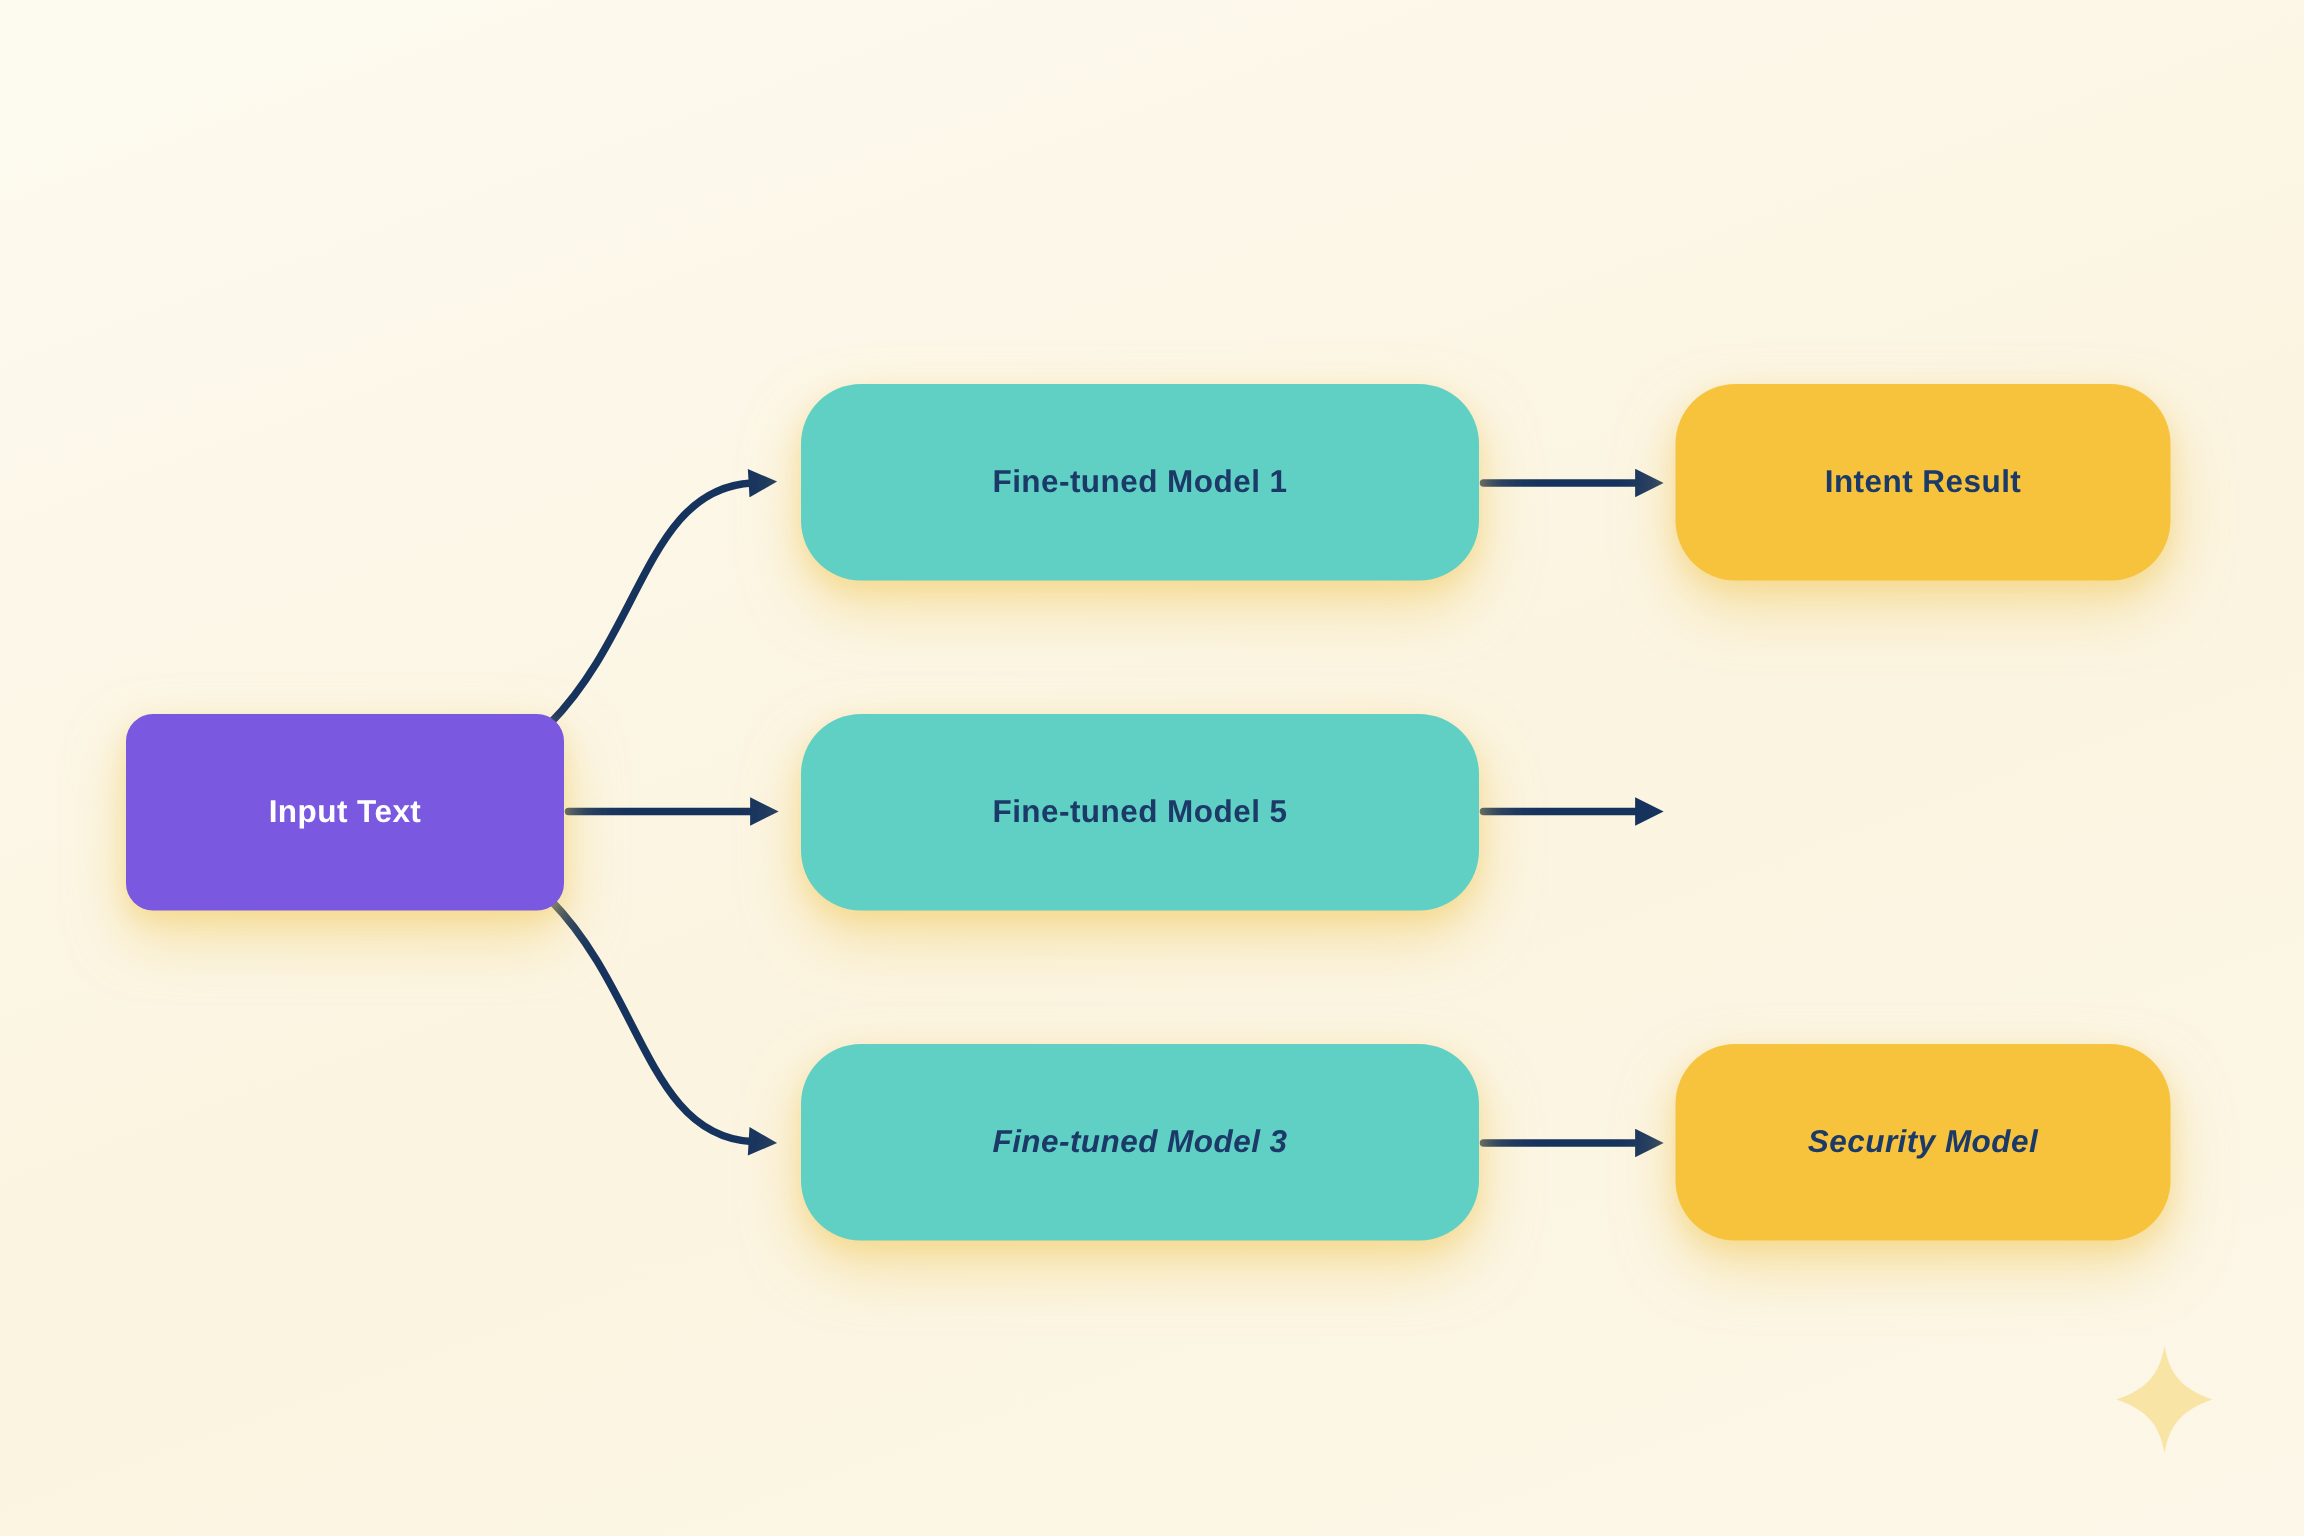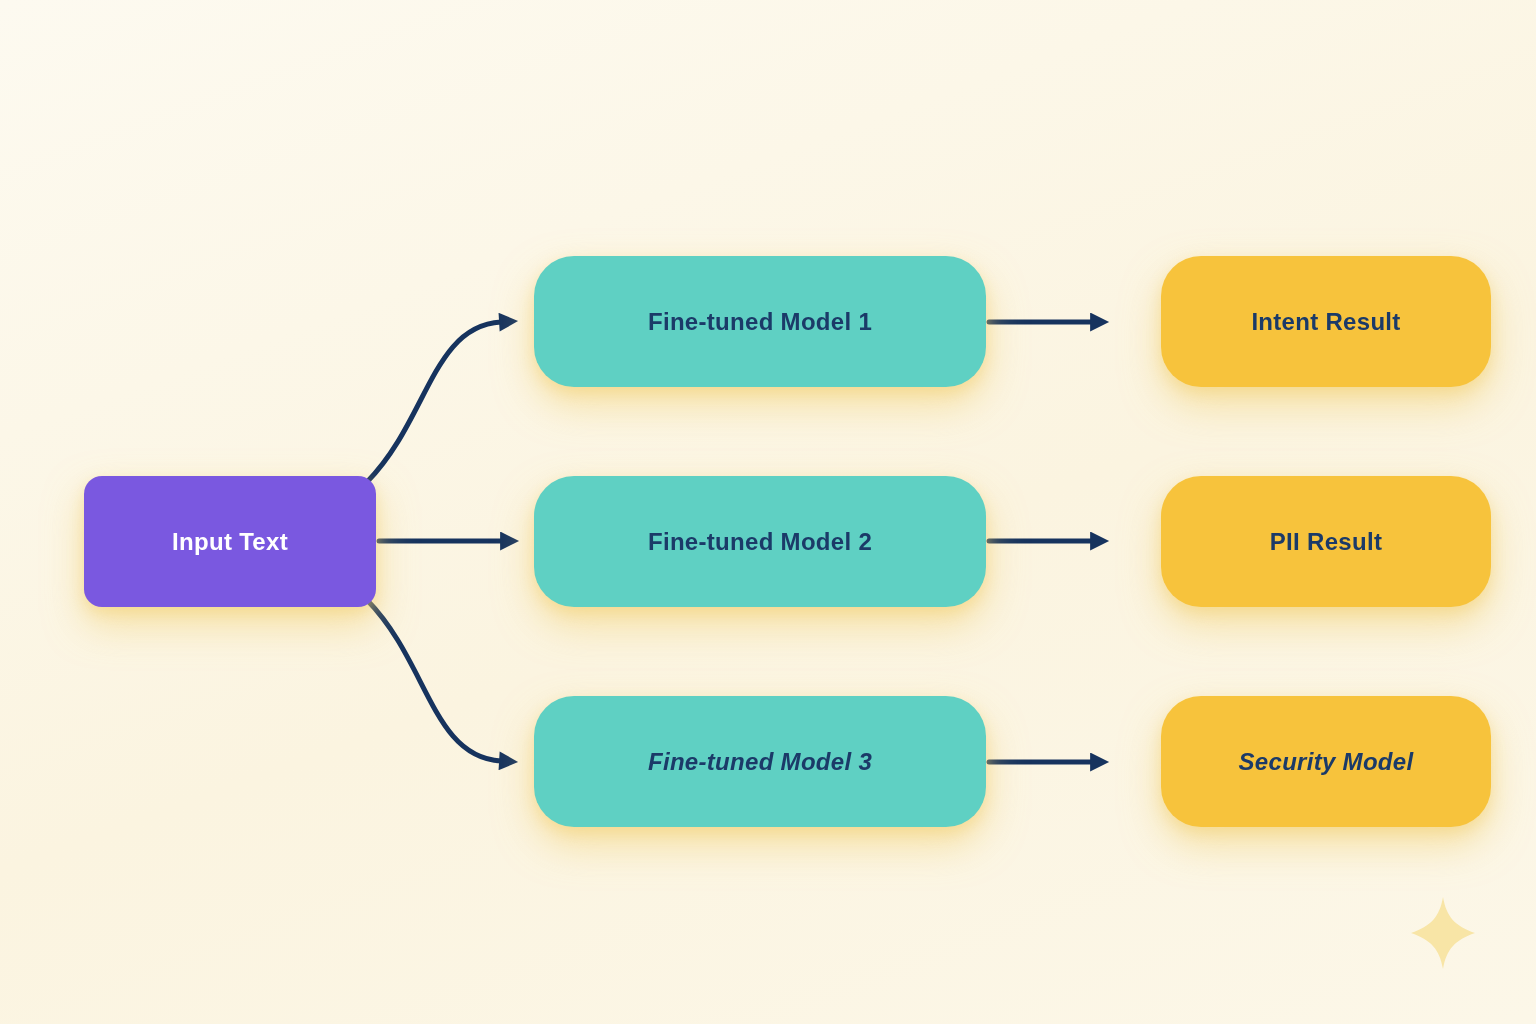--- a/index.html
+++ b/index.html
@@ -21,30 +21,30 @@
   }
   .stage{
     position:relative;width:1536px;height:1024px;
     background:linear-gradient(160deg,var(--background-start) 0%,var(--background-end) 55%,#FCF7E8 100%);
   }
   .arrows{position:absolute;left:0;top:0;width:1536px;height:1024px;pointer-events:none;}
   .arrows path.link{fill:none;stroke:var(--arrow);stroke-width:5;stroke-linecap:round;}
   .arrows .head{fill:var(--arrow);}
   .node{
     position:absolute;display:flex;align-items:center;justify-content:center;
-    border-radius:40px;font-weight:700;font-size:24px;letter-spacing:.3px;
+    border-radius:40px;font-weight:700;font-size:21px;letter-spacing:.3px;
     color:var(--label-text);
     box-shadow:0 18px 38px var(--glow), 0 6px 14px rgba(241,205,104,.38);
   }
   .node-input{
     left:84px;top:476px;width:292px;height:131px;
     background:var(--input-fill);color:var(--input-text);border-radius:18px;
   }
   .node-model{left:534px;width:452px;height:131px;background:var(--model-fill);}
-  .node-result{left:1117px;width:330px;height:131px;background:var(--result-fill);margin-left:44px;}
+  .node-result{left:1117px;width:330px;height:131px;background:var(--result-fill);}
   .row1{top:256px;} .row2{top:476px;} .row3{top:696px;font-style:italic;}
   .sparkle{position:absolute;left:1411px;top:897px;width:64px;height:72px;}
   .sparkle path{fill:var(--sparkle);}
 </style>
 </head>
 <body>
 
 <div class="stage">
 
   <svg class="arrows" viewBox="0 0 1536 1024">
@@ -62,31 +62,28 @@
   </svg>
 
   <div class="node node-input">
     <span>Input Text</span>
   </div>
 
   <div class="node node-model row1">
     <span>Fine-tuned Model 1</span>
   </div>
   <div class="node node-model row2">
-    <span>Fine-tuned Model 2</span>
+    <span>Fine-tuned Model 5</span>
   </div>
   <div class="node node-model row3">
     <span>Fine-tuned Model 3</span>
   </div>
 
   <div class="node node-result row1">
     <span>Intent Result</span>
-  </div>
-  <div class="node node-result row2">
-    <span>PII Result</span>
   </div>
   <div class="node node-result row3">
     <span>Security Model</span>
   </div>
 
   <svg class="sparkle" viewBox="0 0 64 72">
     <path d="M32,0 C35.5,20 44,29 64,36 C44,43 35.5,52 32,72 C28.5,52 20,43 0,36 C20,29 28.5,20 32,0 Z"></path>
   </svg>
 
 </div>

